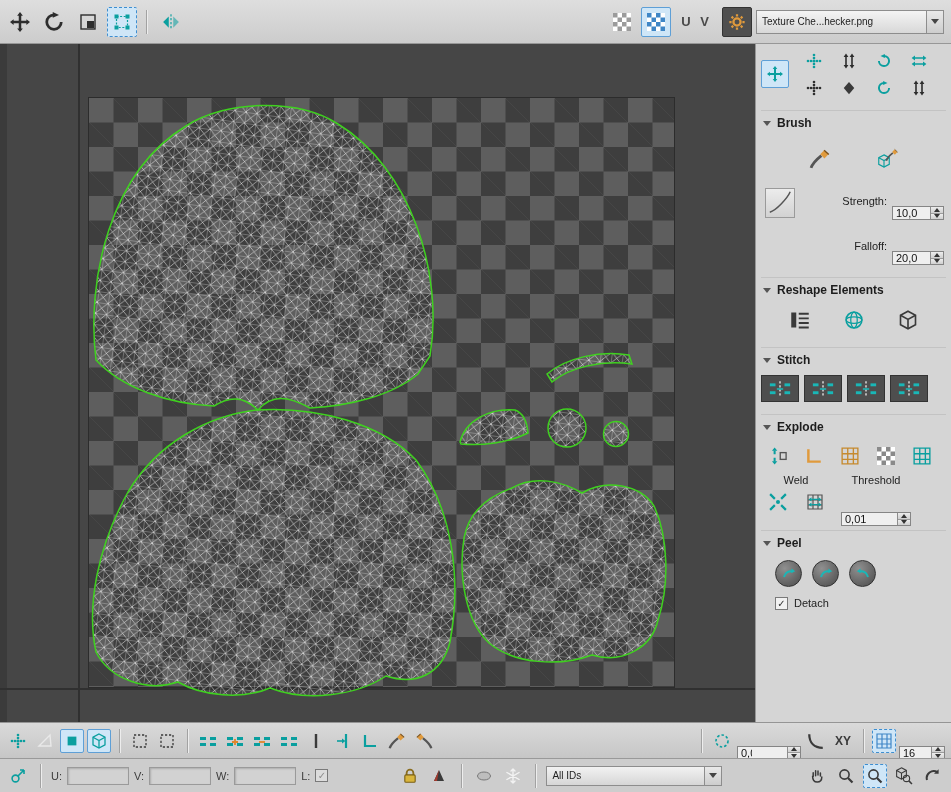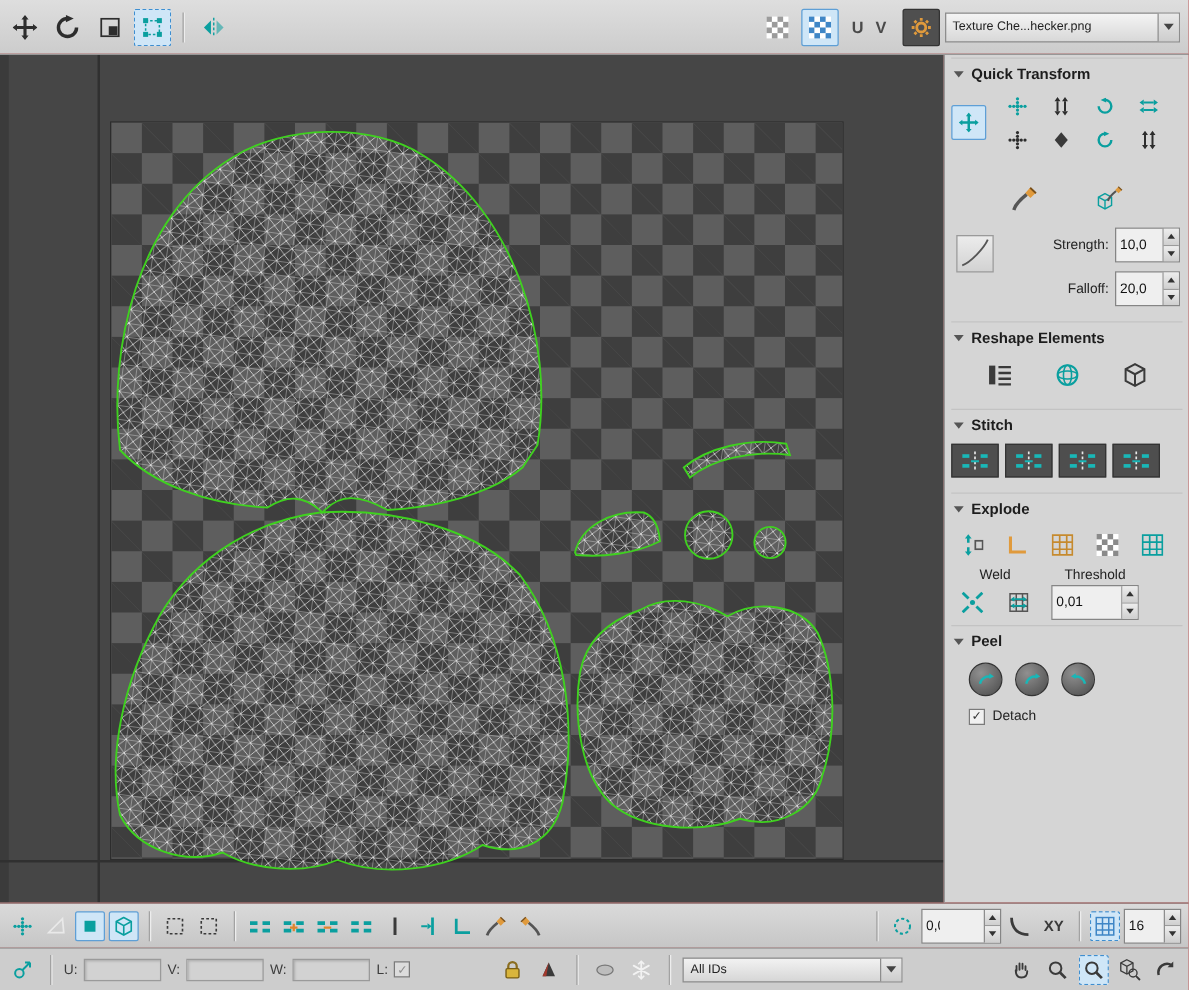--- a/index.html
+++ b/index.html
@@ -67,21 +67,21 @@
   .qt-grid .tb { width:33px; height:25px; }
   .bigrow { display:flex; justify-content:center; gap:28px; padding:8px 0 6px; }
   .bigbtn { width:40px; height:34px; border:1px solid transparent; background:transparent;
     display:flex; align-items:center; justify-content:center; padding:0; }
   .brush-rows { display:flex; gap:6px; padding:0 0 8px; }
   .fallpre { width:30px; height:30px; border:1px solid #9a9a9a; background:linear-gradient(#ececec,#d2d2d2);
     margin:6px 0 0 4px; padding:0; }
   .rows { flex:1; display:flex; flex-direction:column; gap:7px; align-items:flex-end; padding-right:2px; }
   .frow { display:flex; align-items:center; gap:5px; }
   .frow label { font-size:11px; color:#222; }
-  .fld { height:28px; background:#efefef; border:1px solid #858585; display:flex; align-items:stretch; }
+  .fld { height:14px; background:#efefef; border:1px solid #858585; display:flex; align-items:stretch;margin-top:24px; }
   .fld input { border:0; background:transparent; width:100%; font-size:11px; padding:0 3px;
     font-family:"Liberation Sans", sans-serif; color:#111; outline:none; }
   .w52 { width:52px; } .w64 { width:64px;gap:32px; } .w70 { width:70px; } .w46 { width:46px; }
   .spin { width:13px; border-left:1px solid #8d8d8d; display:flex; flex-direction:column; flex:none; }
   .spin > span { flex:1; display:flex; align-items:center; justify-content:center;
     background:linear-gradient(#ededed,#cfcfcf); }
   .spin > span:first-child { border-bottom:1px solid #9b9b9b; }
   .ctr-row { display:flex; justify-content:center; gap:10px; padding:4px 0 8px; }
   .rbtn { width:44px; height:30px; border:1px solid transparent; background:transparent; padding:0;
     display:flex; align-items:center; justify-content:center; }
@@ -358,24 +358,20 @@
       <path class="island" d="M460 398 C465 377 489 364 515 366 C523 369 527 377 528 389 C508 399 482 402 461 400 Z"></path>
       <circle class="island" cx="567" cy="384" r="19"></circle>
       <circle class="island" cx="616" cy="390" r="12.5"></circle>
       <path class="island" d="M512 444 C534 431 562 437 582 449 C606 435 640 440 654 462 C668 492 670 540 658 576 C652 604 622 620 592 611 C560 623 514 620 489 599 C466 578 458 532 464 494 C469 467 489 452 512 444 Z"></path>
     </svg>
   </div>
 
   <div id="right-panel">
 
     <div class="sec">
-      <div class="sec-h">
-        <span class="tri-down"></span>
-        <span>Quick Transform</span>
-      </div>
       <div class="qt-body">
         <button class="tb pressed-solid qt-main">
             <svg class="ic16" style="color:#0a9f9f">
               <use href="#i-move"></use>
             </svg>
           </button>
         <div class="qt-grid">
           <button class="tb">
               <svg class="ic16" style="color:#0a9f9f">
                 <use href="#i-dotcross"></use>
@@ -414,20 +410,24 @@
           <button class="tb">
               <svg class="ic16" style="color:#2d2d2d">
                 <use href="#i-varrows"></use>
               </svg>
             </button>
         </div>
       </div>
     </div>
 
     <div class="sec">
+      <div class="sec-h">
+        <span class="tri-down"></span>
+        <span>Brush</span>
+      </div>
       <div class="bigrow">
         <button class="bigbtn">
             <svg class="ic22">
               <use href="#i-brush"></use>
             </svg>
           </button>
         <button class="bigbtn">
           <svg class="ic22" viewBox="0 0 22 22">
             <use href="#i-cube" x="0" y="6" width="14" height="14" style="color:#0a9f9f"></use>
             <use href="#i-brush" x="8" y="0" width="14" height="14"></use>

